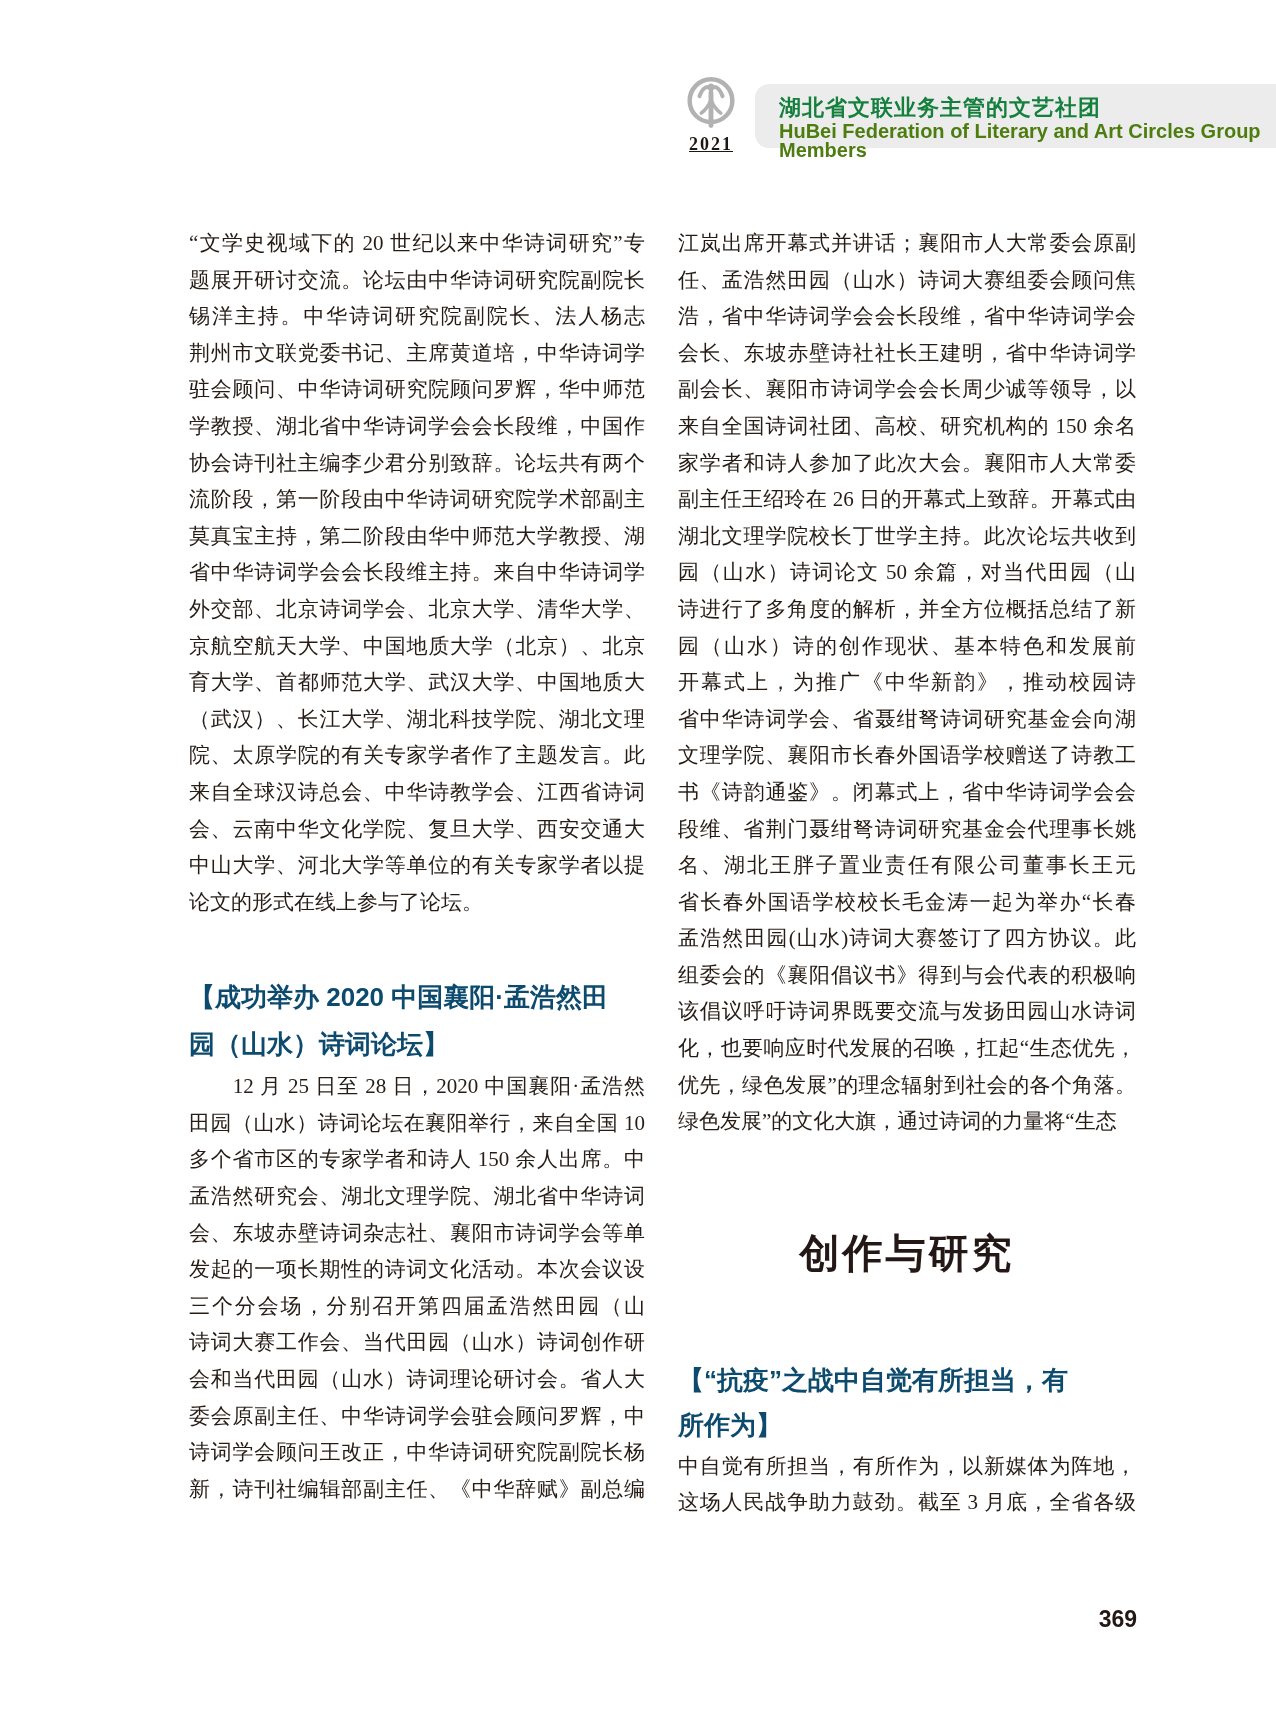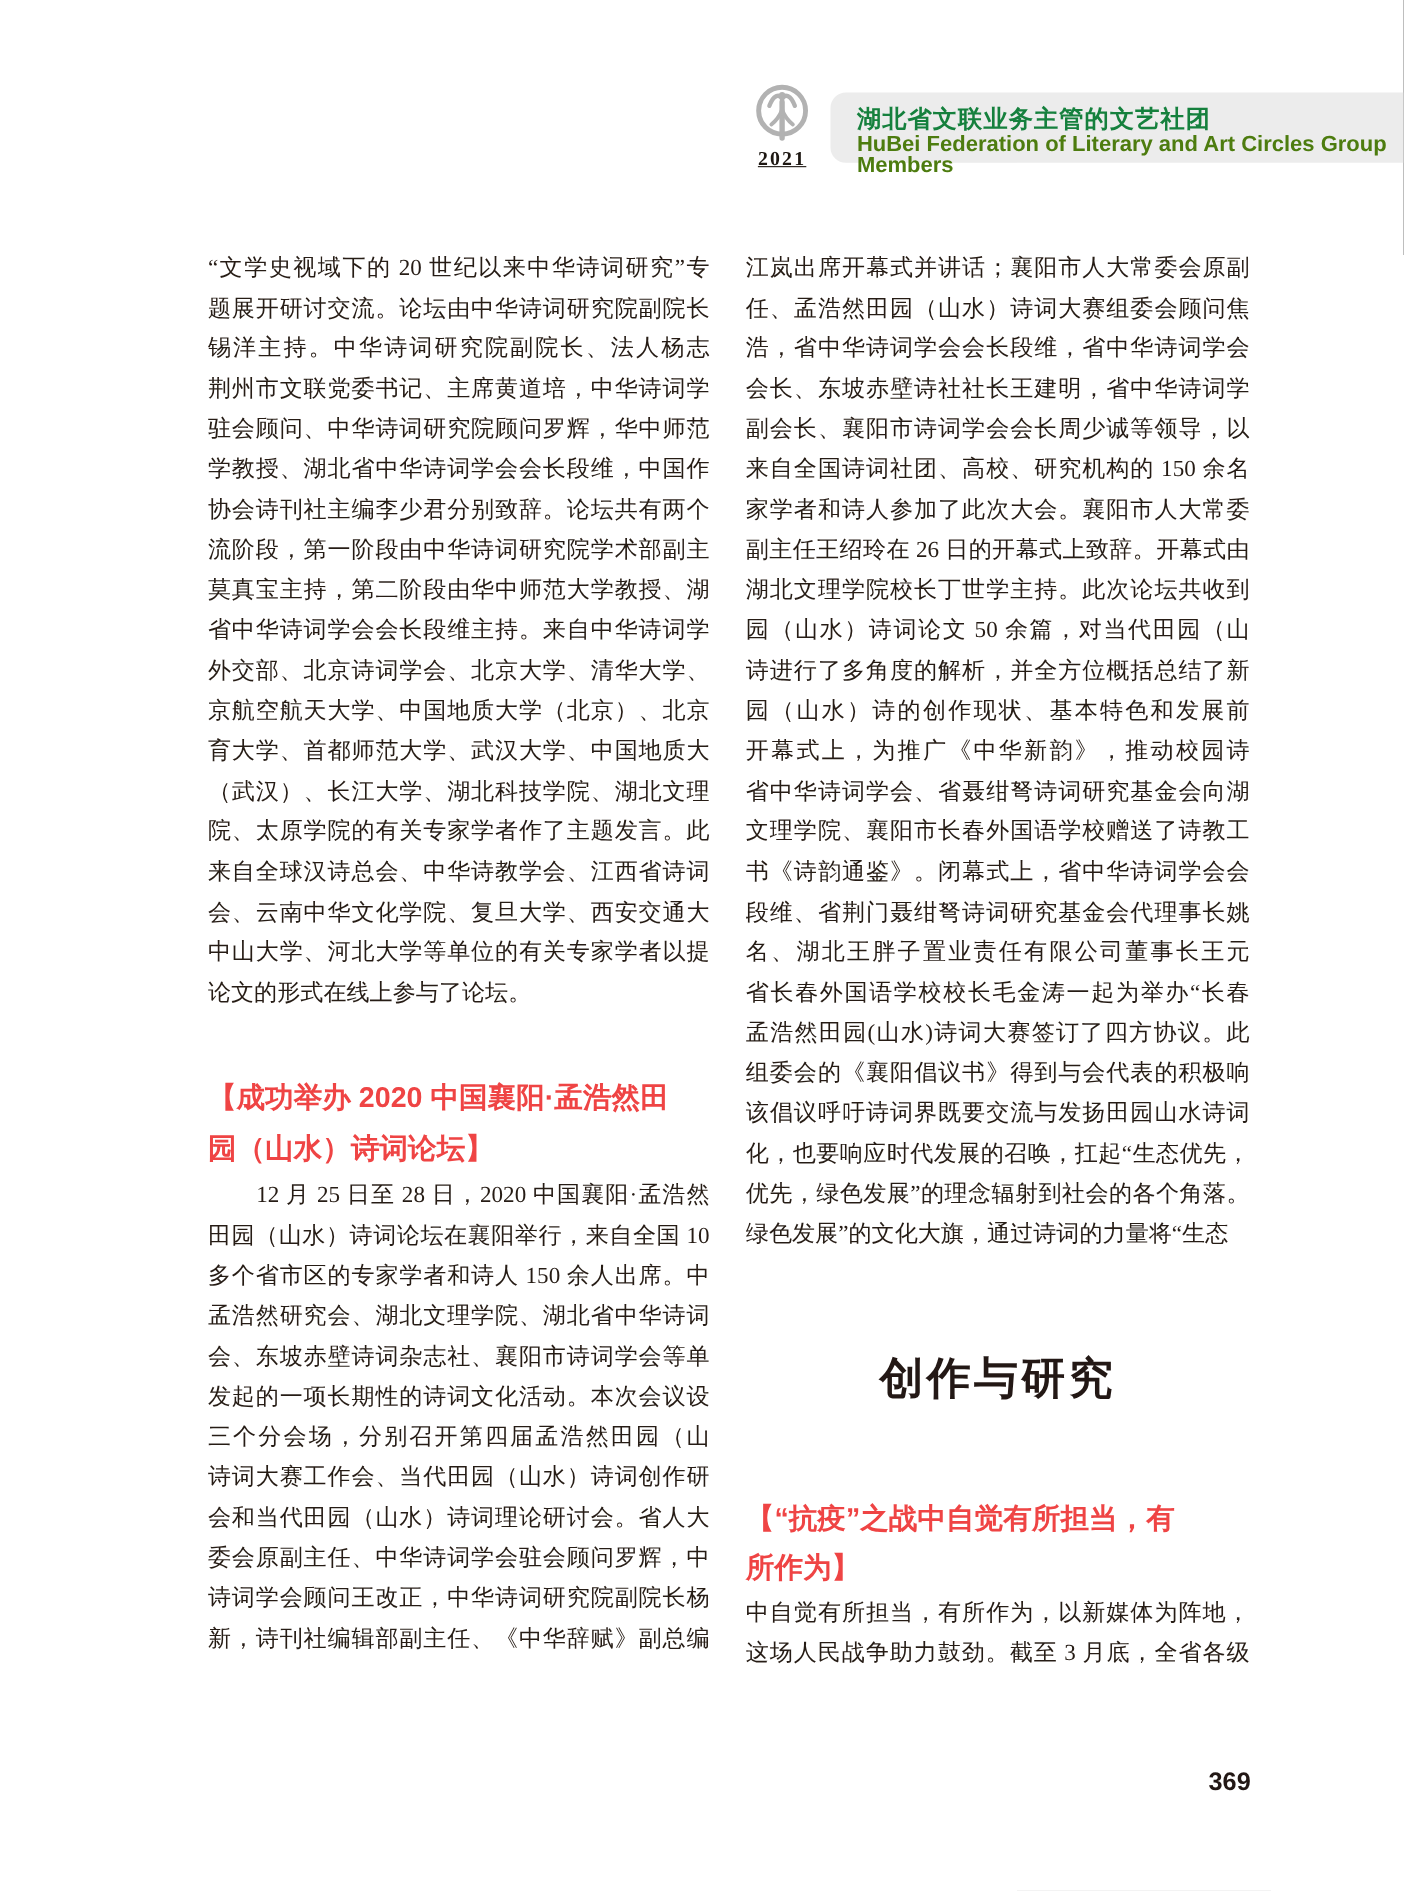--- a/index.html
+++ b/index.html
@@ -45,21 +45,21 @@
     white-space:pre-wrap; overflow:hidden;
   }
   .para .body-line:last-child { text-align-last:left; }
 
   .entry-heading { margin:0; }
   .col-left .entry-heading { margin-top:54px; }
   .col-right .entry-heading { margin-top:80px; }
   .head-line {
     font-family:"Liberation Sans","DejaVu Sans",sans-serif;
     font-weight:bold; font-size:26px; line-height:47px;
-    color:#ef4444; text-align:left; white-space:pre-wrap;
+    color:#0c4a6e; text-align:left; white-space:pre-wrap;
   }
   .col-right .head-line { line-height:45px; }
 
   .section-title {
     margin-top:88px; text-align:center;
     font-family:"Liberation Sans","DejaVu Sans",sans-serif;
     font-weight:bold; font-size:40px; line-height:50px;
     letter-spacing:3px; color:#231815;
   }
 

